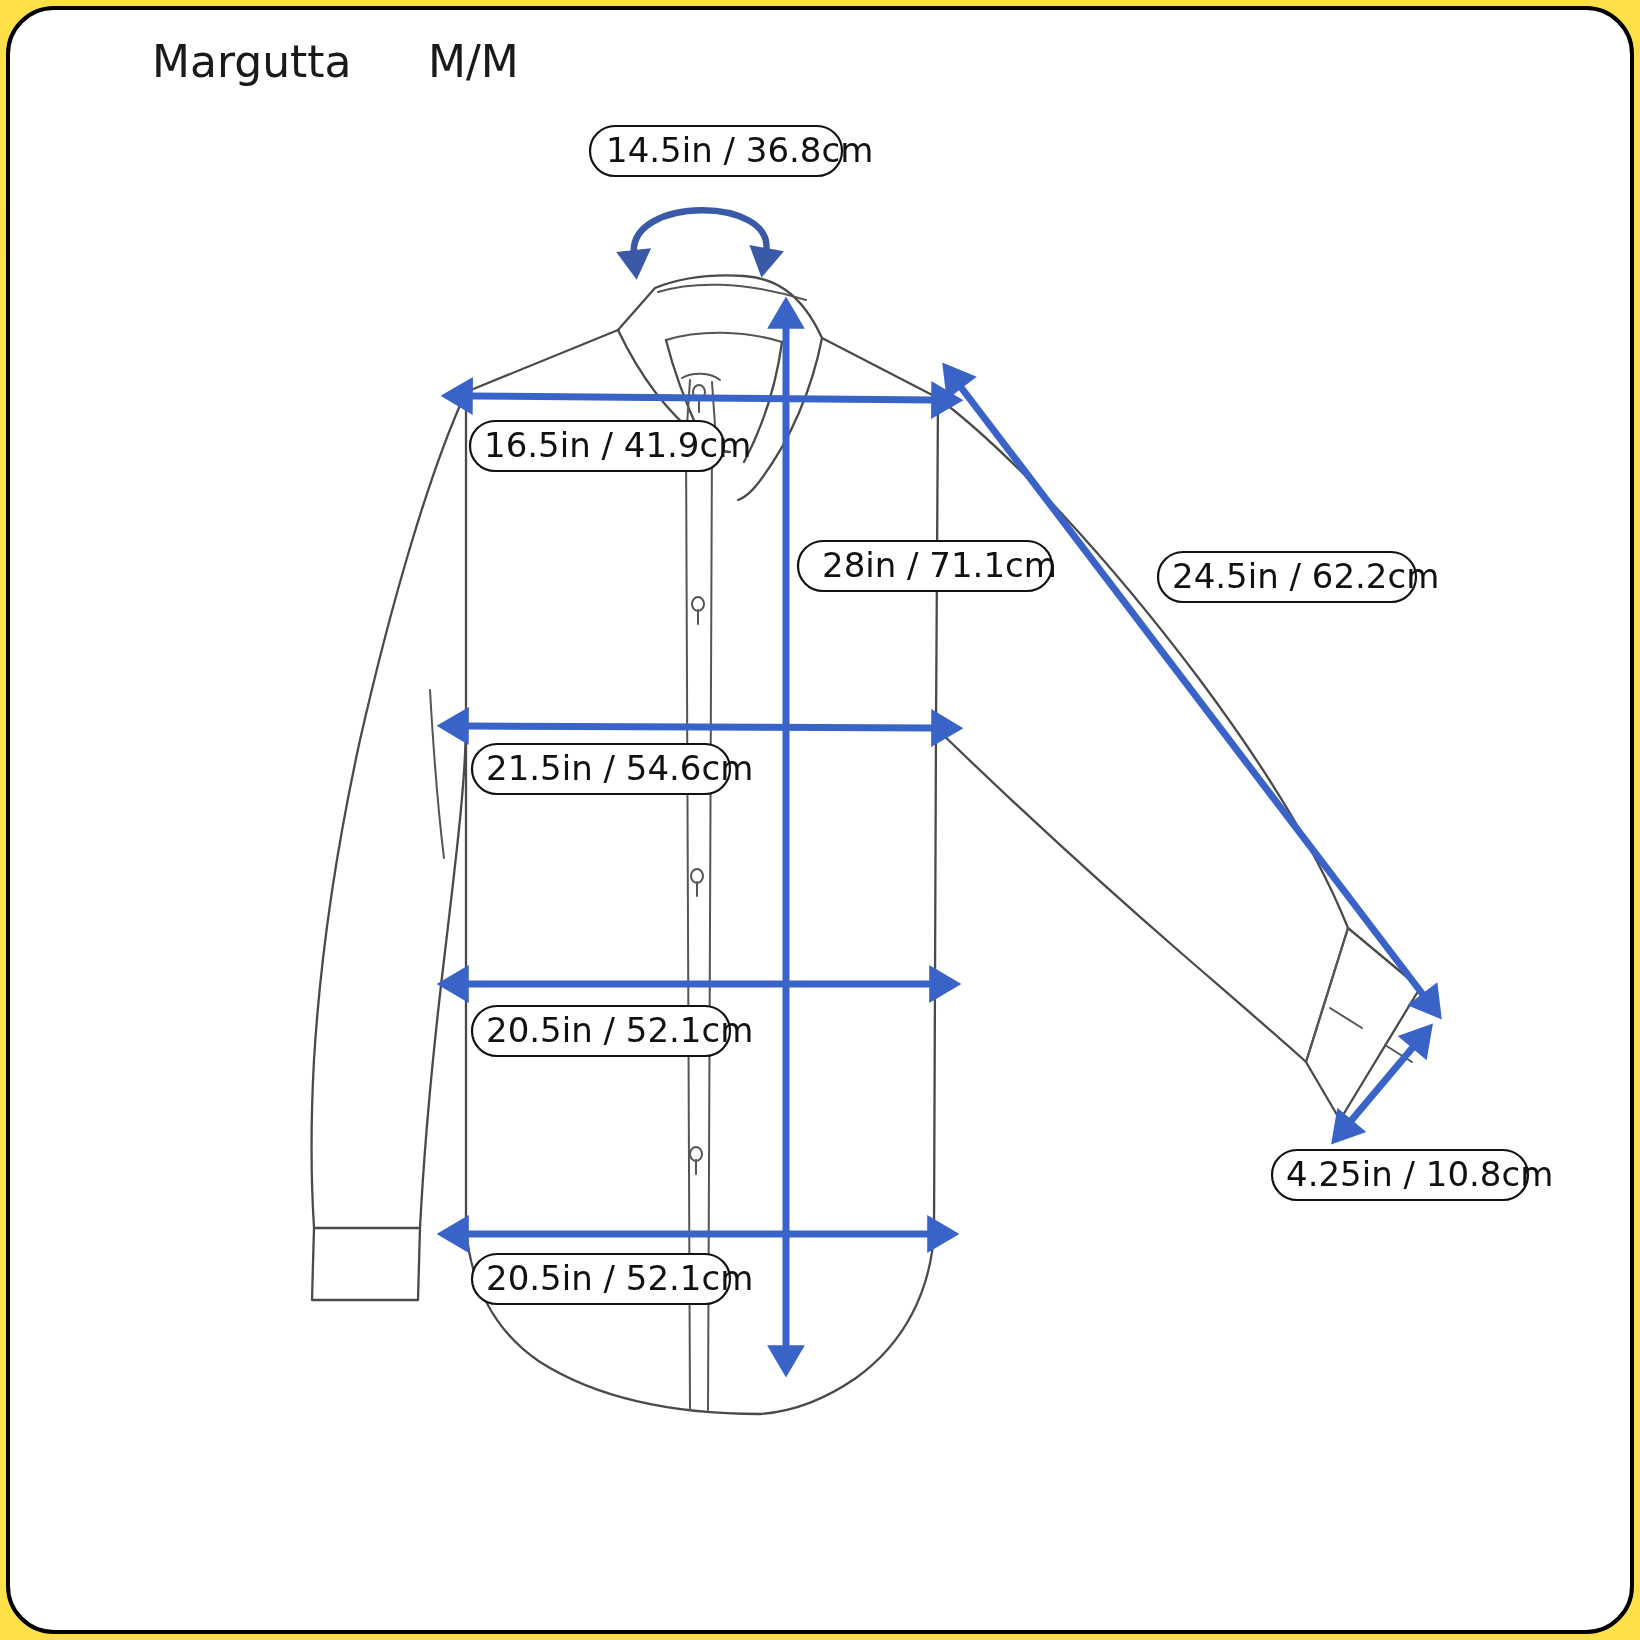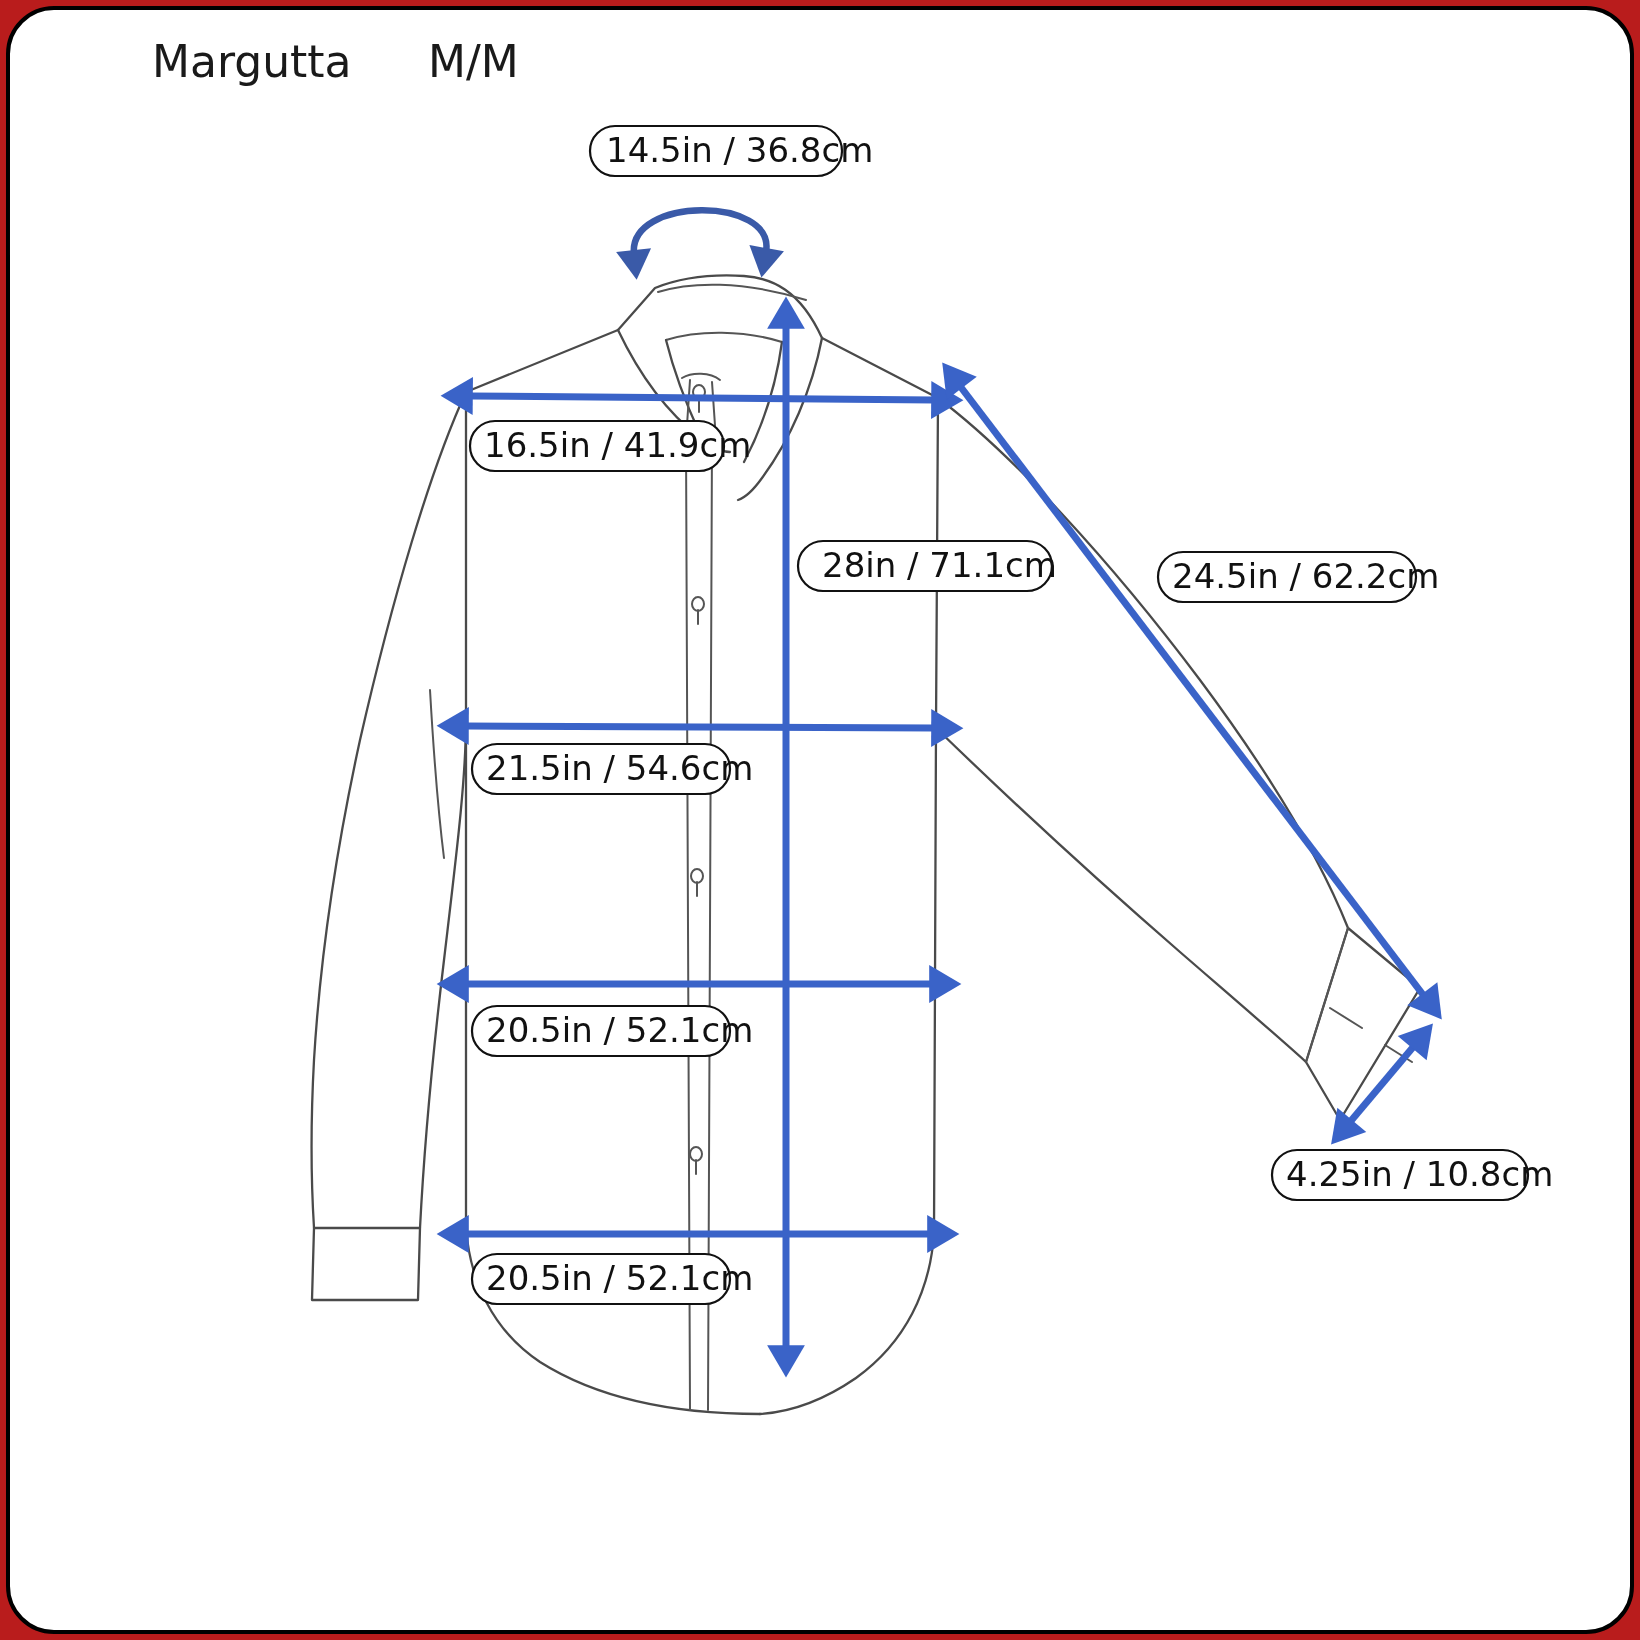--- a/index.html
+++ b/index.html
@@ -10,21 +10,21 @@
   body {
     width: 1640px;
     height: 1640px;
     font-family: "DejaVu Sans", sans-serif;
     overflow: hidden;
   }
   #canvas {
     position: relative;
     width: 1640px;
     height: 1640px;
-    background: #b91c1c;
+    background: #fde047;
   }
   #canvas svg {
     position: absolute;
     top: 0;
     left: 0;
   }
   .title-text {
     font-family: "DejaVu Sans", sans-serif;
     font-size: 44px;
     fill: #1a1a1a;

